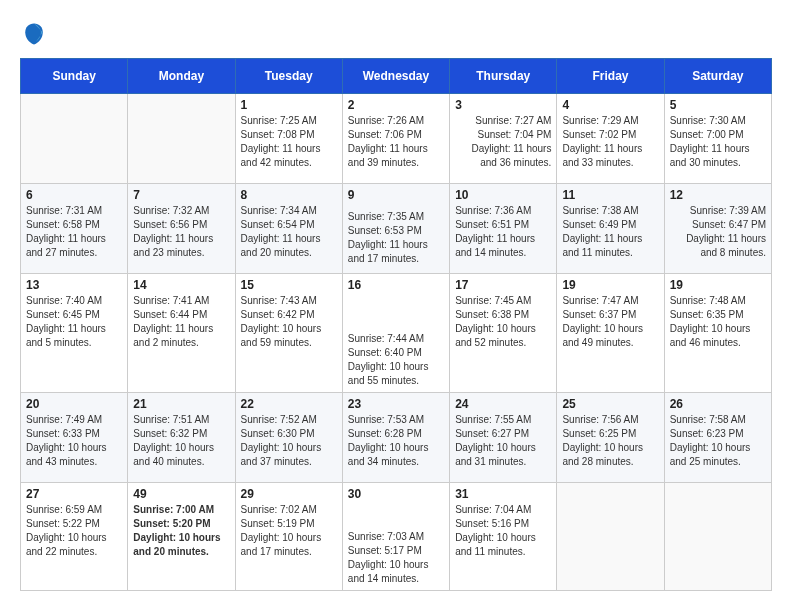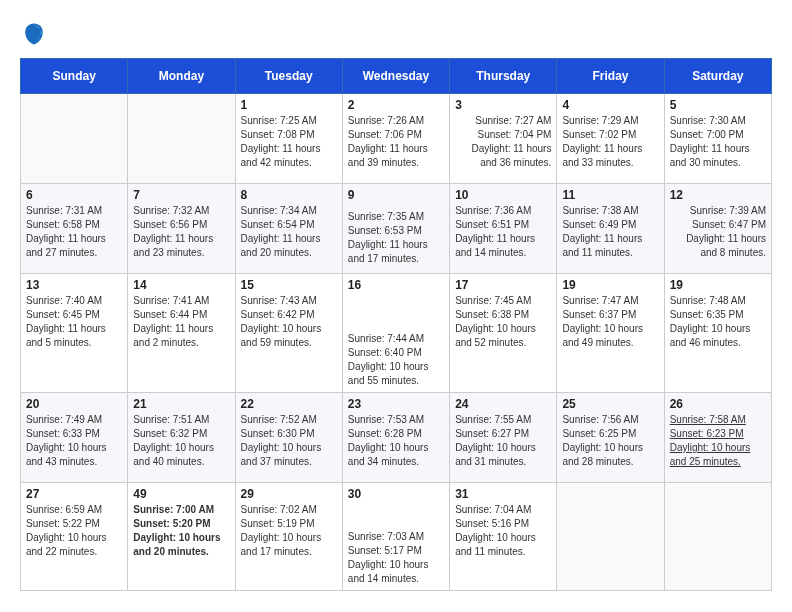--- a/index.html
+++ b/index.html
@@ -277,21 +277,21 @@
 Daylight: 10 hours and 31 minutes.</div>
         </td>
         <td>
           <span class="day-number">25</span>
           <div class="day-info" style="white-space: pre-line;">Sunrise: 7:56 AM
 Sunset: 6:25 PM
 Daylight: 10 hours and 28 minutes.</div>
         </td>
         <td>
           <span class="day-number">26</span>
-          <div class="day-info" style="white-space: pre-line; text-decoration: underline;">Sunrise: 7:58 AM
+          <div class="day-info" style="white-space: pre-line;">Sunrise: 7:58 AM
 Sunset: 6:23 PM
 Daylight: 10 hours and 25 minutes.</div>
         </td>
       </tr>
       <tr>
         <td>
           <span class="day-number">27</span>
           <div class="day-info" style="white-space: pre-line;">Sunrise: 6:59 AM
 Sunset: 5:22 PM
 Daylight: 10 hours and 22 minutes.</div>

